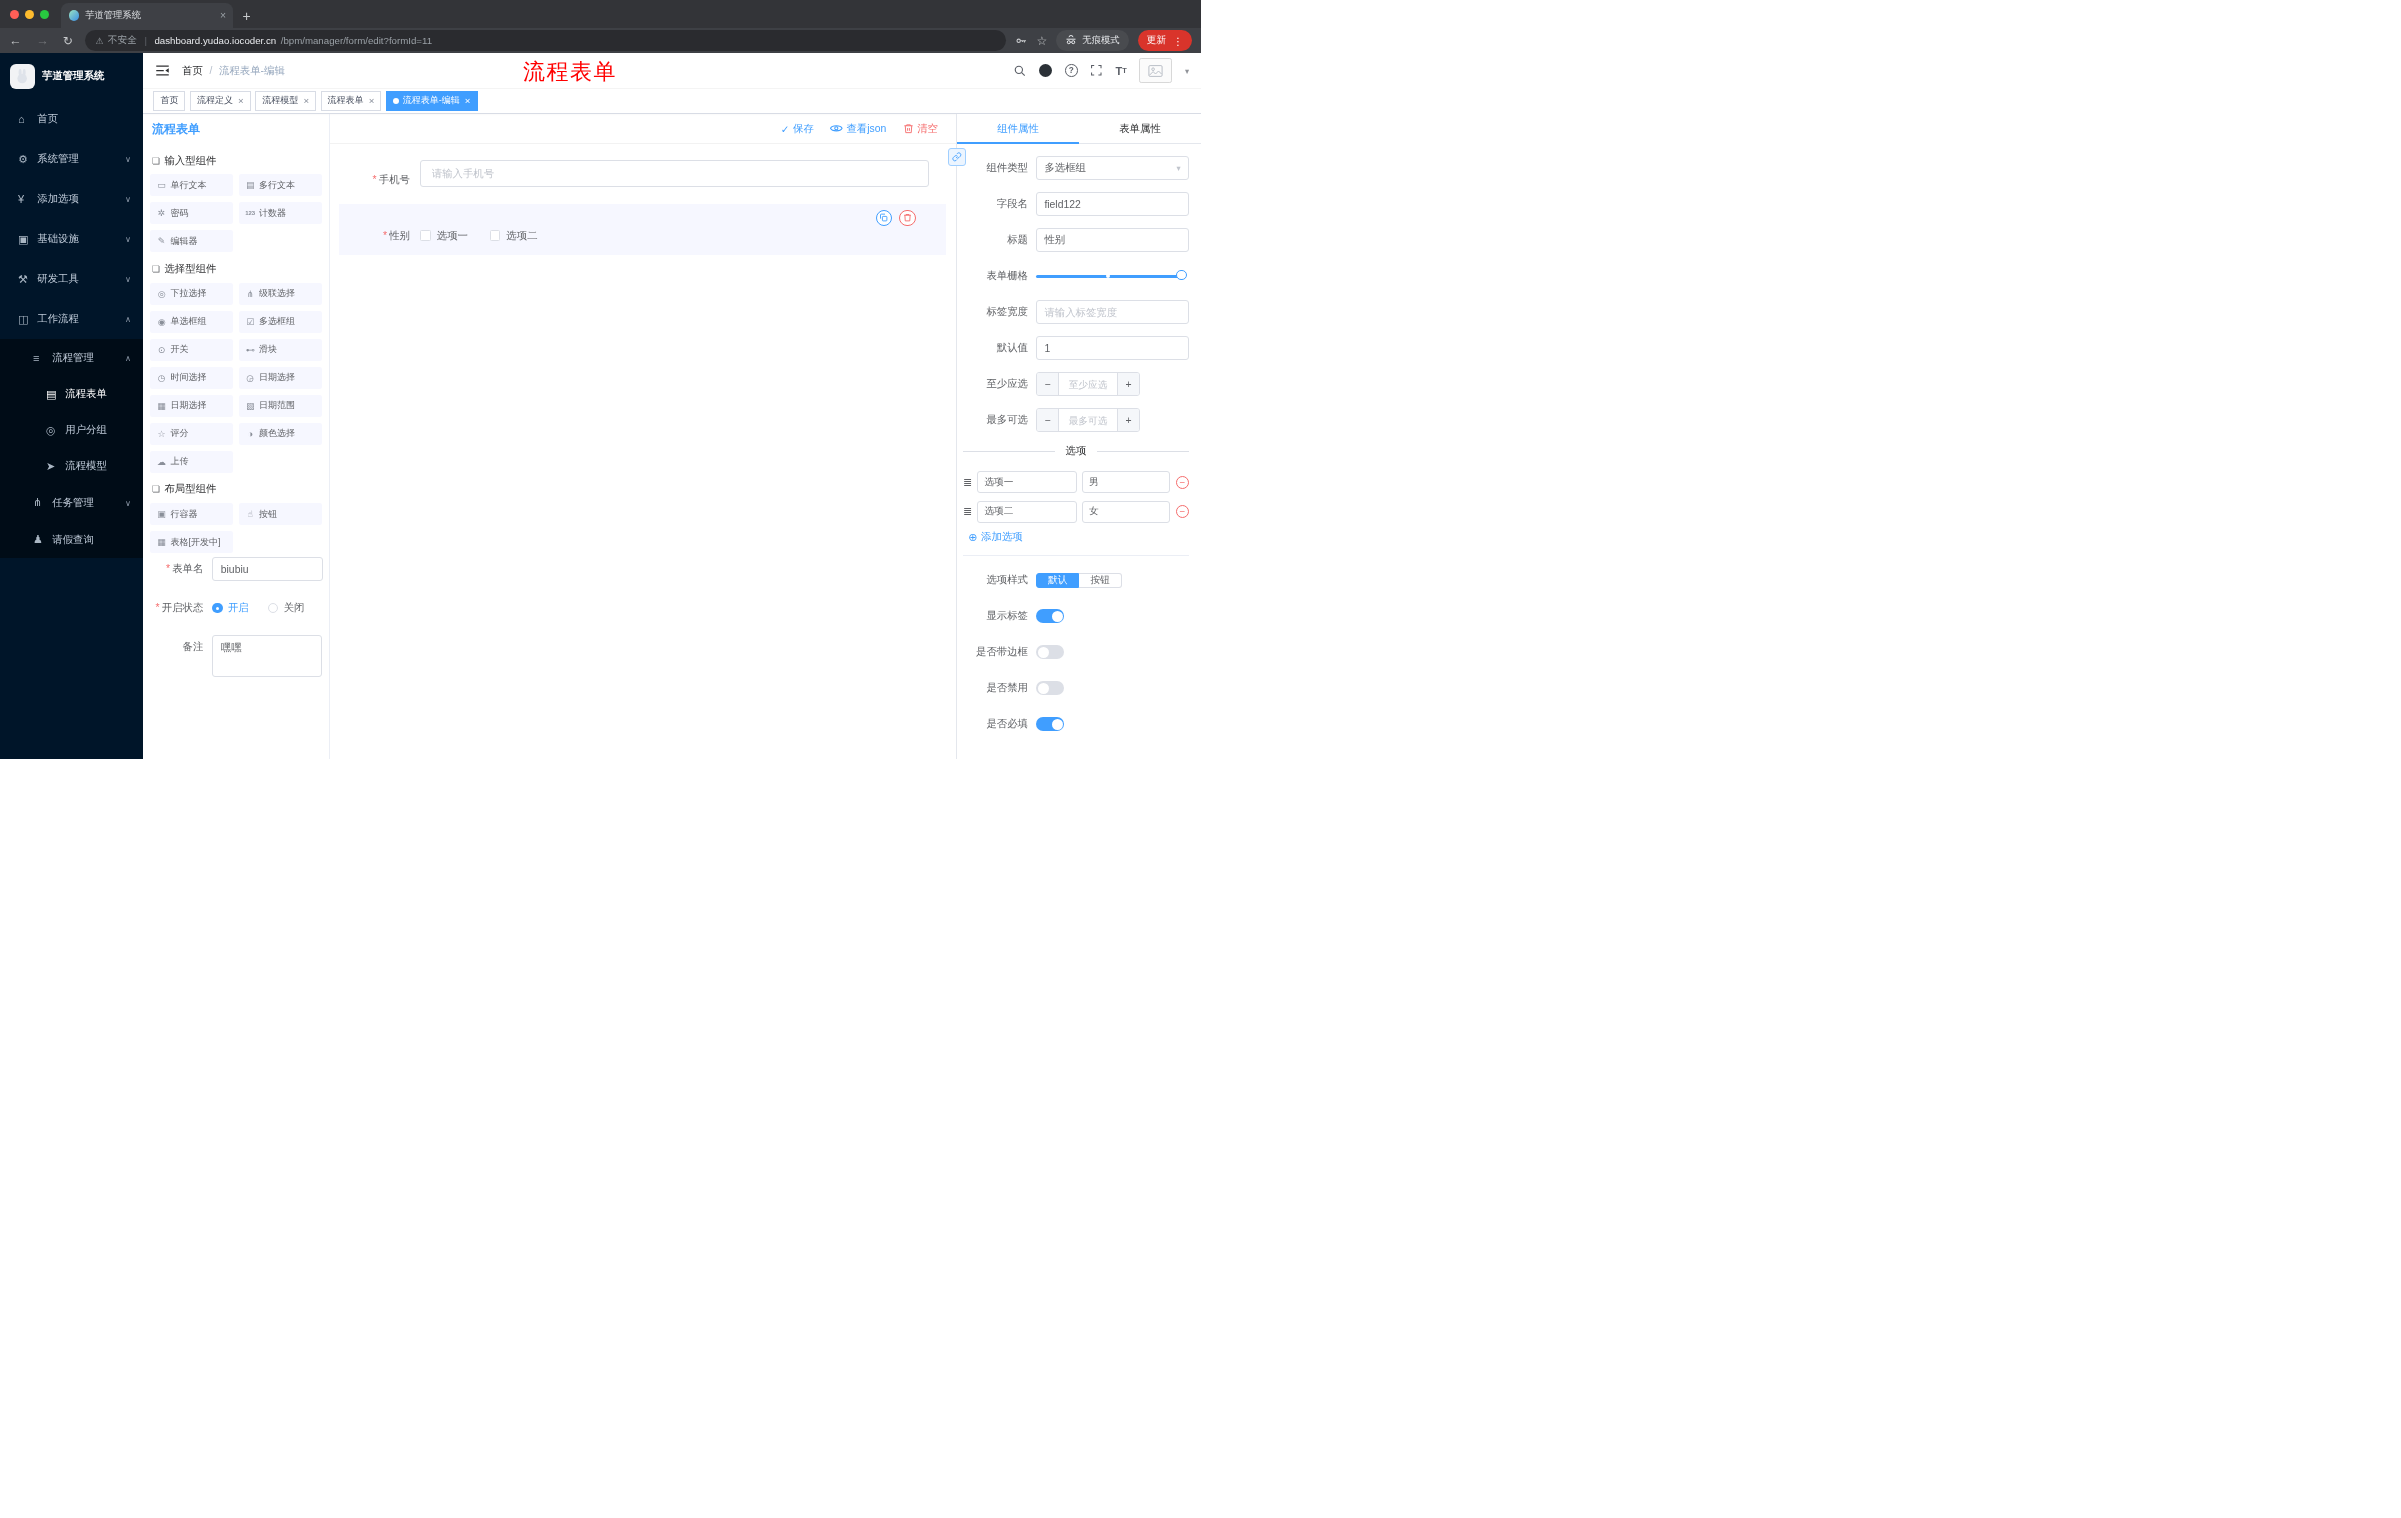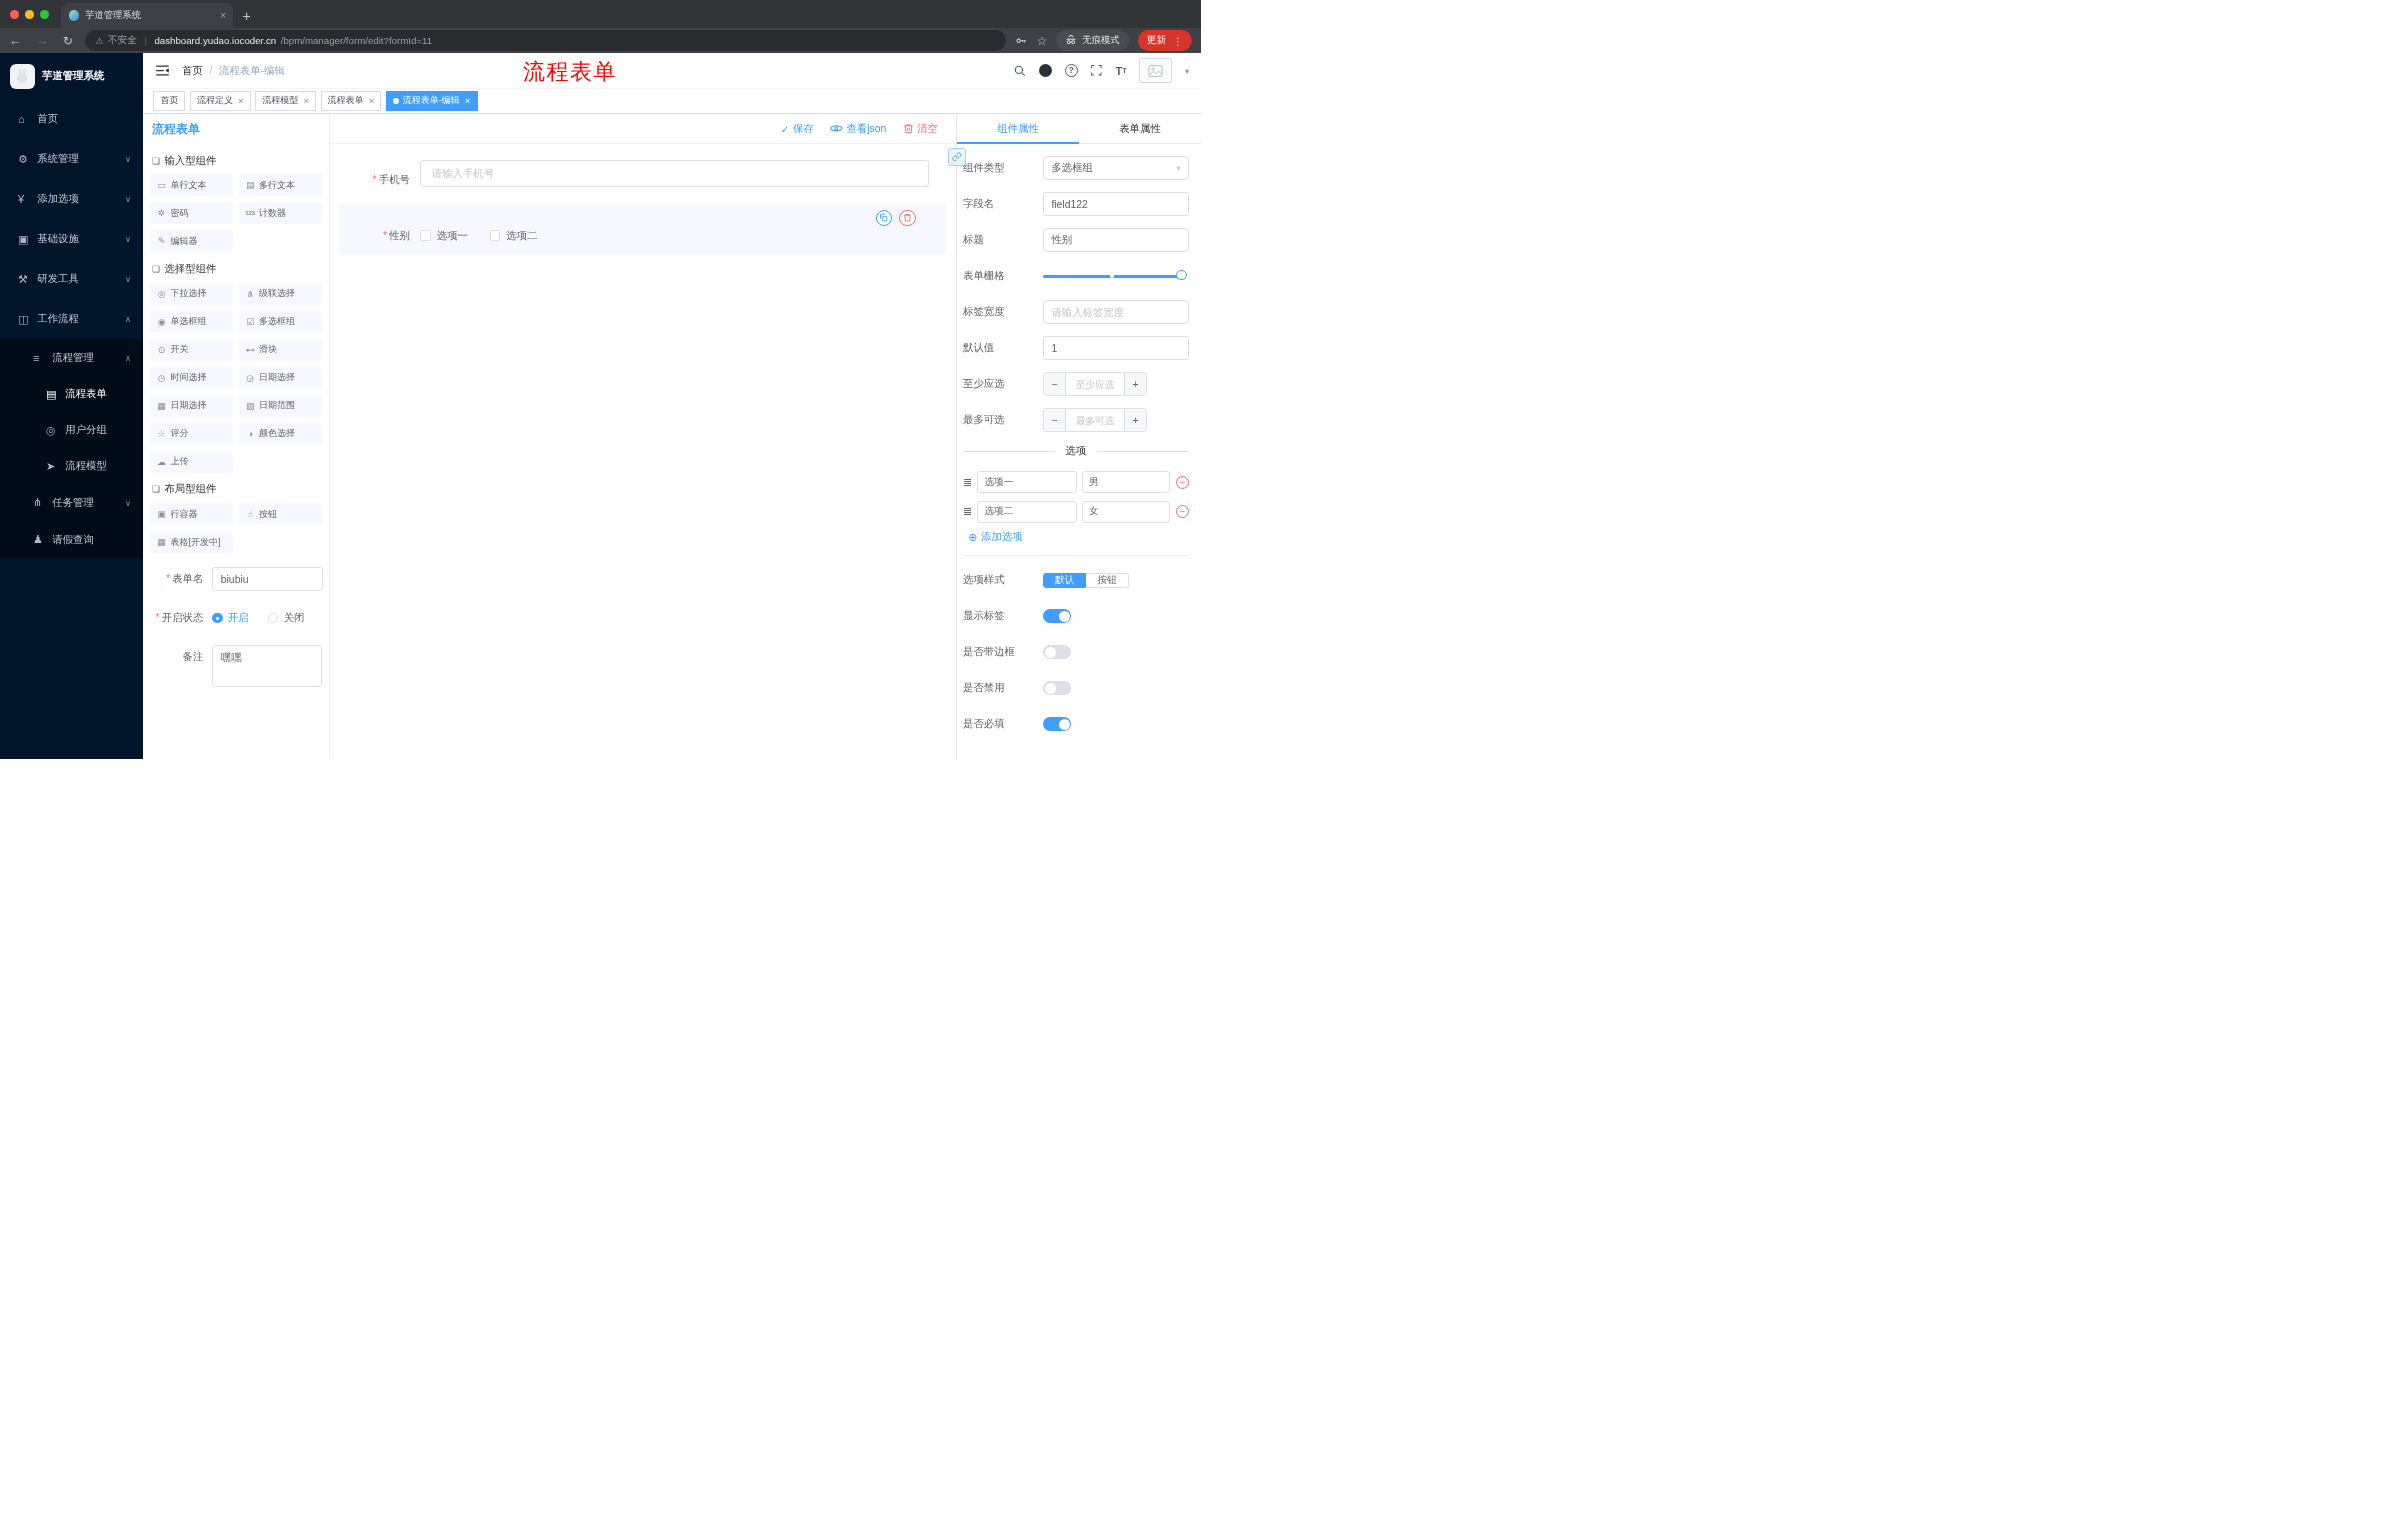--- a/index.html
+++ b/index.html
@@ -115,21 +115,21 @@
 
   
   .right-panel{width:245px;border-left:0.7px solid #e4e7ed;flex:none;position:relative;display:flex;flex-direction:column;background:#fff}
   .link-float{position:absolute;left:-9px;top:34px;width:18px;height:18px;background:#ecf5ff;border:0.7px solid #a0cfff;border-radius:3px;color:#409eff;display:flex;align-items:center;justify-content:center;z-index:3;cursor:pointer}
   .rp-tabs{height:30px;display:flex;border-bottom:0.7px solid #e4e7ed;flex:none}
   .rp-tab{flex:1;display:flex;align-items:center;justify-content:center;font-size:10.4px;color:#303133;cursor:pointer;position:relative}
   .rp-tab.active{color:#409eff}
   .rp-tab.active::after{content:"";position:absolute;left:0;right:0;bottom:-0.7px;height:1.5px;background:#409eff}
   .rp-body{flex:1;overflow:hidden;padding:12px 12px 0 6px}
   .prow{display:flex;align-items:center;margin-bottom:12px;min-height:24px}
-  .plabel{width:65px;flex:none;text-align:left;font-size:10.4px;color:#606266;margin-right:15px}
+  .plabel{width:65px;flex:none;text-align:right;font-size:10.4px;color:#606266;margin-right:8px}
   .pctrl{flex:1;display:flex;align-items:center;min-width:0}
   .pinput{width:100%;height:24px;border:0.7px solid #dcdfe6;border-radius:3px;padding:0 7.4px;font-size:10.4px;color:#606266;outline:none}
   .pselect{width:100%;height:24px;border:0.7px solid #dcdfe6;border-radius:3px;padding:0 7.4px;font-size:10.4px;color:#606266;display:flex;align-items:center;justify-content:space-between;background:#fff;cursor:pointer}
   .sel-arrow{color:#c0c4cc;font-size:8.2px}
   .slider{position:relative;width:calc(100% - 7.4px);height:3px;background:#409eff;border-radius:1.5px}
   .slider .stop{position:absolute;left:48%;top:-0.7px;width:4.5px;height:4.5px;border-radius:50%;background:#fff}
   .slider .handle{position:absolute;right:-5.2px;top:-4.5px;width:10.4px;height:10.4px;background:#fff;border:1.5px solid #409eff;border-radius:50%}
   .stepper{display:flex;align-items:center;border:0.7px solid #dcdfe6;border-radius:3px;overflow:hidden;height:24px}
   .stepbtn{width:22px;height:100%;background:#f5f7fa;color:#606266;display:flex;align-items:center;justify-content:center;font-size:10.4px;cursor:pointer;flex:none}
   .stepbtn.minus{border-right:0.7px solid #dcdfe6}
@@ -453,21 +453,21 @@
             <div class="pitem">
                 <span class="picon">☝</span>
                 <span>按钮</span>
               </div>
             <div class="pitem">
                 <span class="picon">▦</span>
                 <span>表格[开发中]</span>
               </div>
           </div>
 
-          <div class="lf-row" style="margin-top:14px">
+          <div class="lf-row" style="margin-top:4px">
             <span class="lf-label"><span class="star">*</span><span>表单名</span></span>
             <input class="lf-input" value="biubiu" style="">
           </div>
           <div class="lf-row">
             <span class="lf-label"><span class="star">*</span><span>开启状态</span></span>
             <div class="radios">
               <span class="radio on">
                   <span class="rdot on"></span>
                   <span>开启</span>
                 </span>

